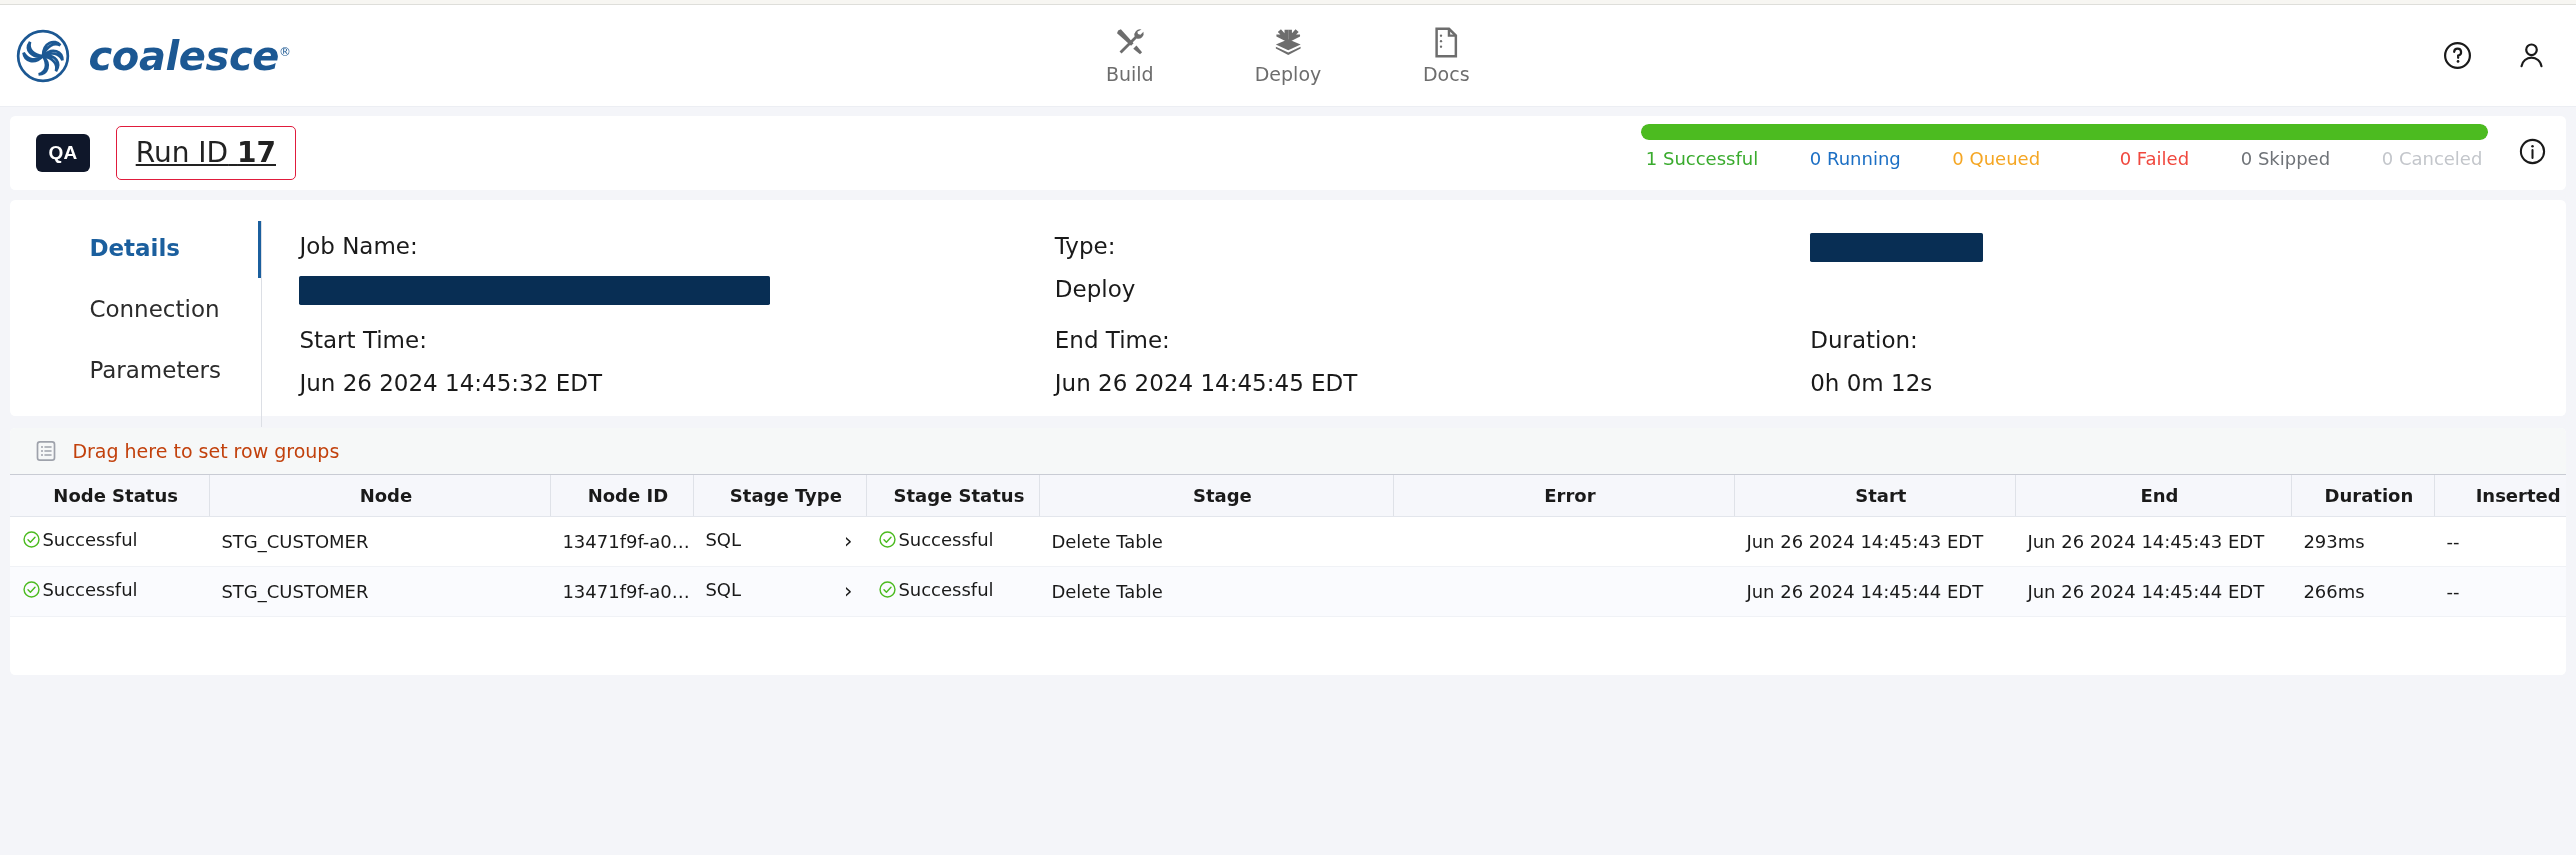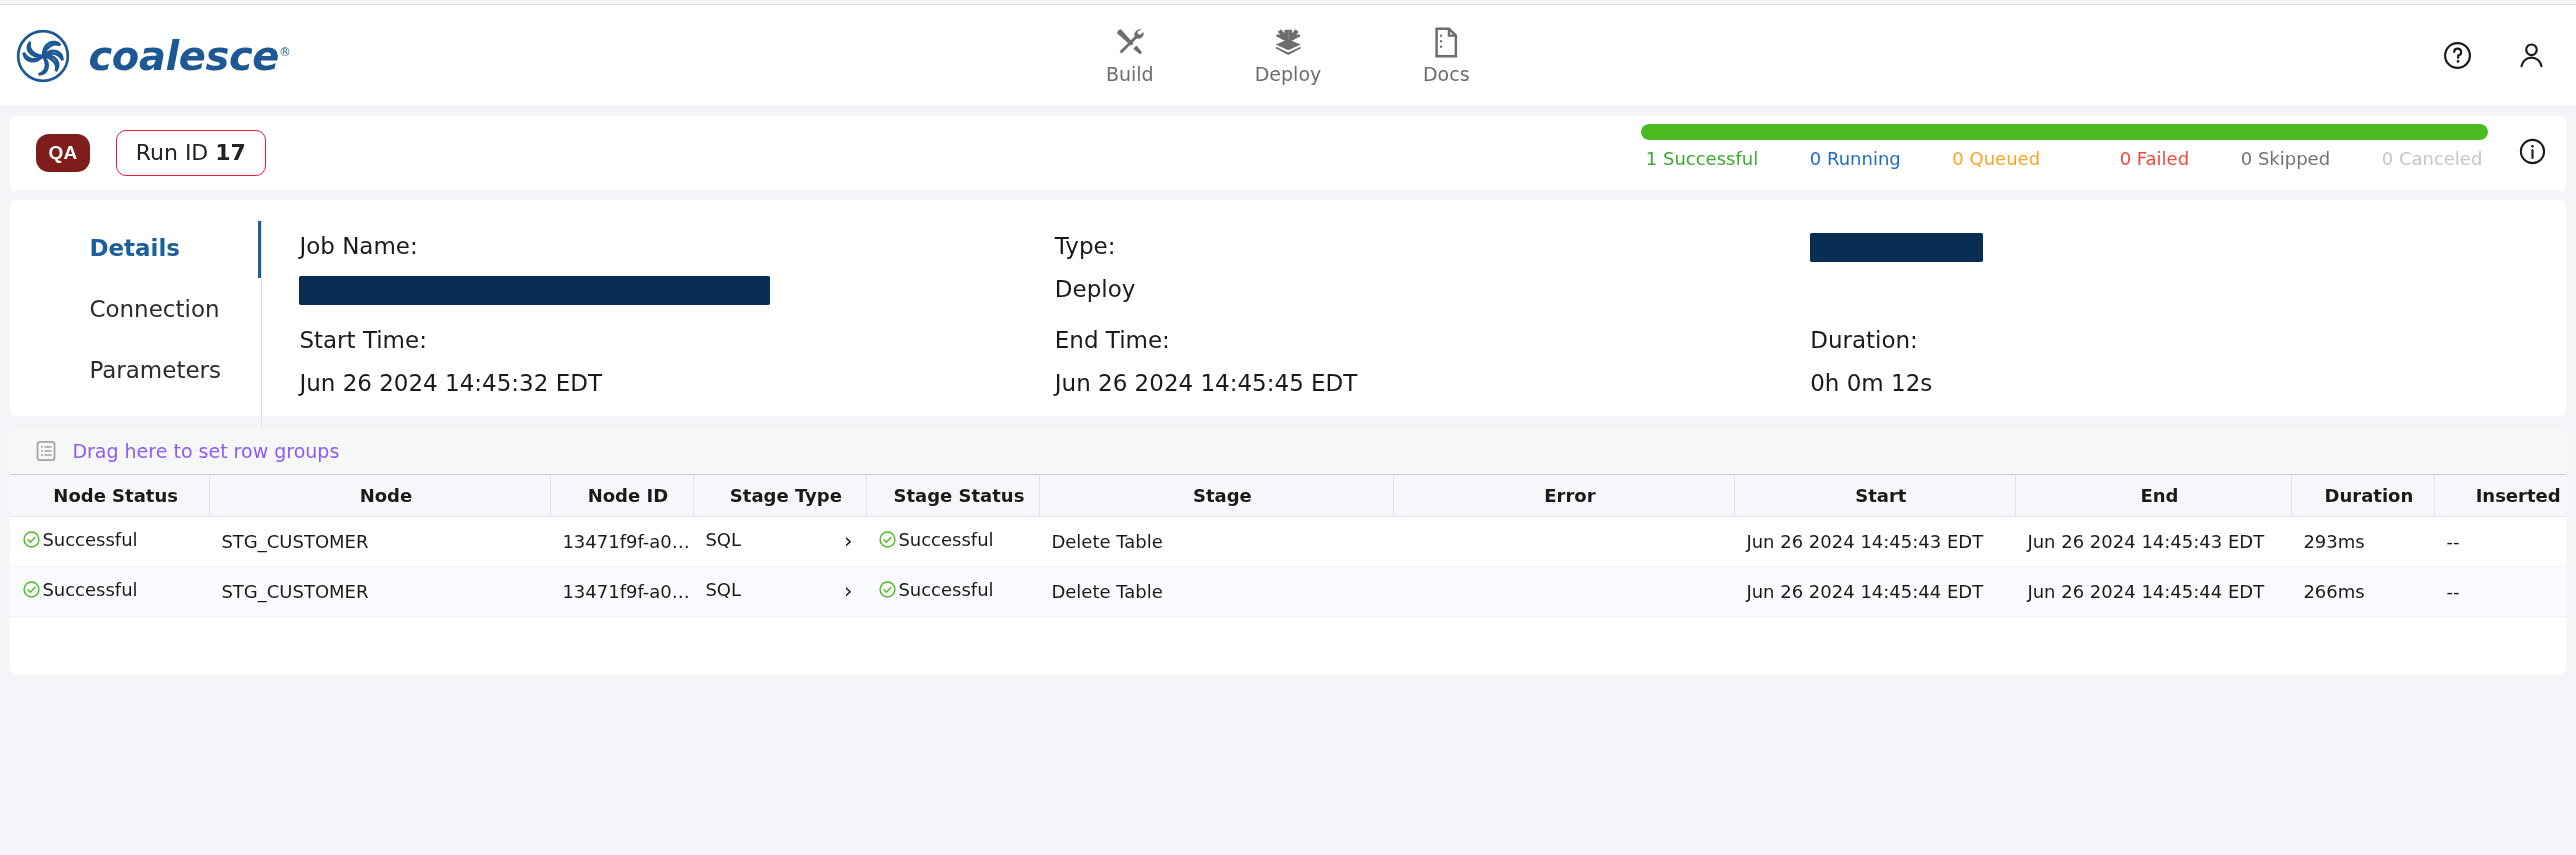--- a/index.html
+++ b/index.html
@@ -87,38 +87,39 @@
     margin: 8.6px 10.4px 0 10.4px;
     height: 74px;
     background: #ffffff;
     border-radius: 5.2px;
     display: flex;
     align-items: center;
     position: relative;
     padding: 0 19px;
   }
   .qa-badge {
-    background: #7f1d1d;
+    background: #0f172a;
     color: #ffffff;
     font-size: 19px;
     font-weight: 600;
-    border-radius: 13px;
+    border-radius: 6px;
     padding: 7.8px 12px;
     letter-spacing: 0.4px;
     margin-left: 7px;
   }
   .run-id-box {
     margin-left: 26px;
     border: 1.7px solid #e01b3c;
     background: #ffffff;
-    border-radius: 10px;
+    border-radius: 5px;
     padding: 9.5px 19px;
-    font-size: 22px;
+    font-size: 28px;
     color: #222;
     font-family: "DejaVu Sans", sans-serif;
+    text-decoration: underline;
   }
   .run-id-box b { font-weight: 700; }
 
   .status-wrap {
     position: absolute;
     right: 78px;
     top: 8.6px;
     width: 847px;
   }
   .status-bar-track {
@@ -234,21 +235,21 @@
     height: 47px;
     background: #f6f8f8;
     display: flex;
     align-items: center;
     gap: 14px;
     padding-left: 24px;
     border-bottom: 1.7px solid #c9ccd4;
   }
   .rowgroup-text {
     font-size: 19px;
-    color: #8b5cf6;
+    color: #c2410c;
     font-family: "DejaVu Sans", sans-serif;
   }
 
   table.grid {
     width: 100%;
     border-collapse: collapse;
     table-layout: fixed;
   }
   table.grid thead th {
     background: #f6f7fb;

